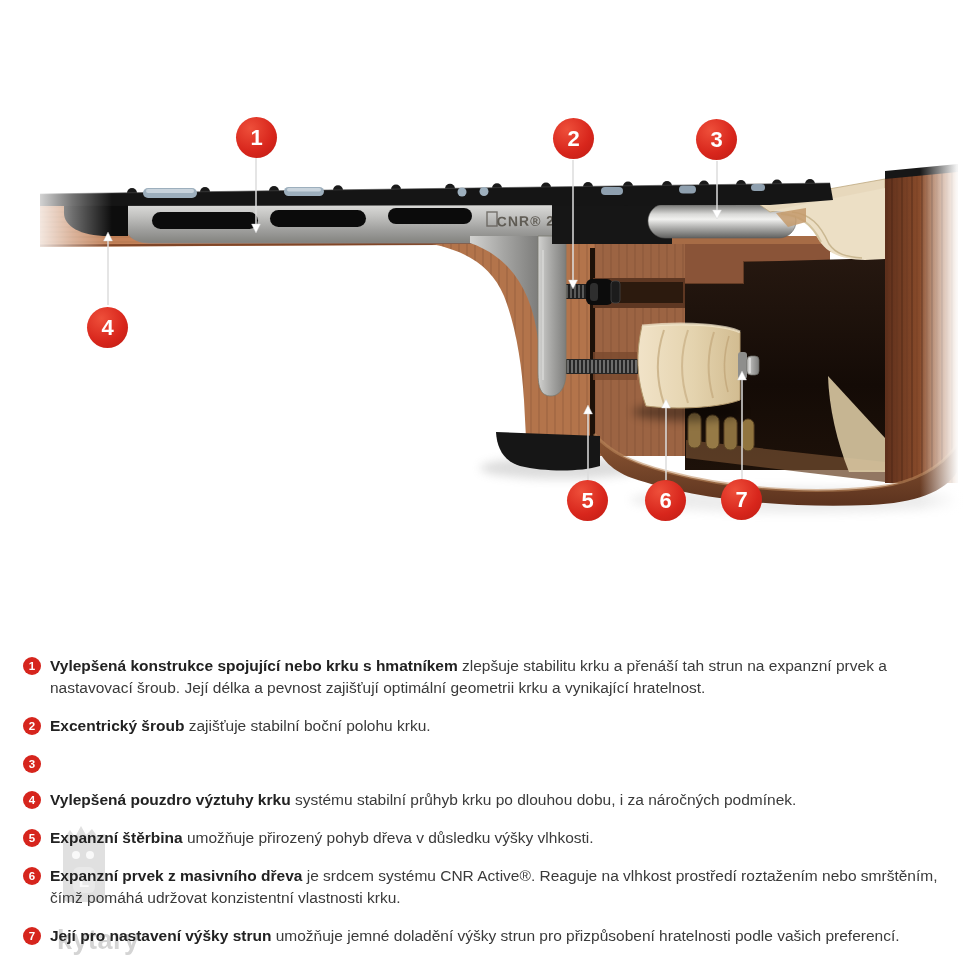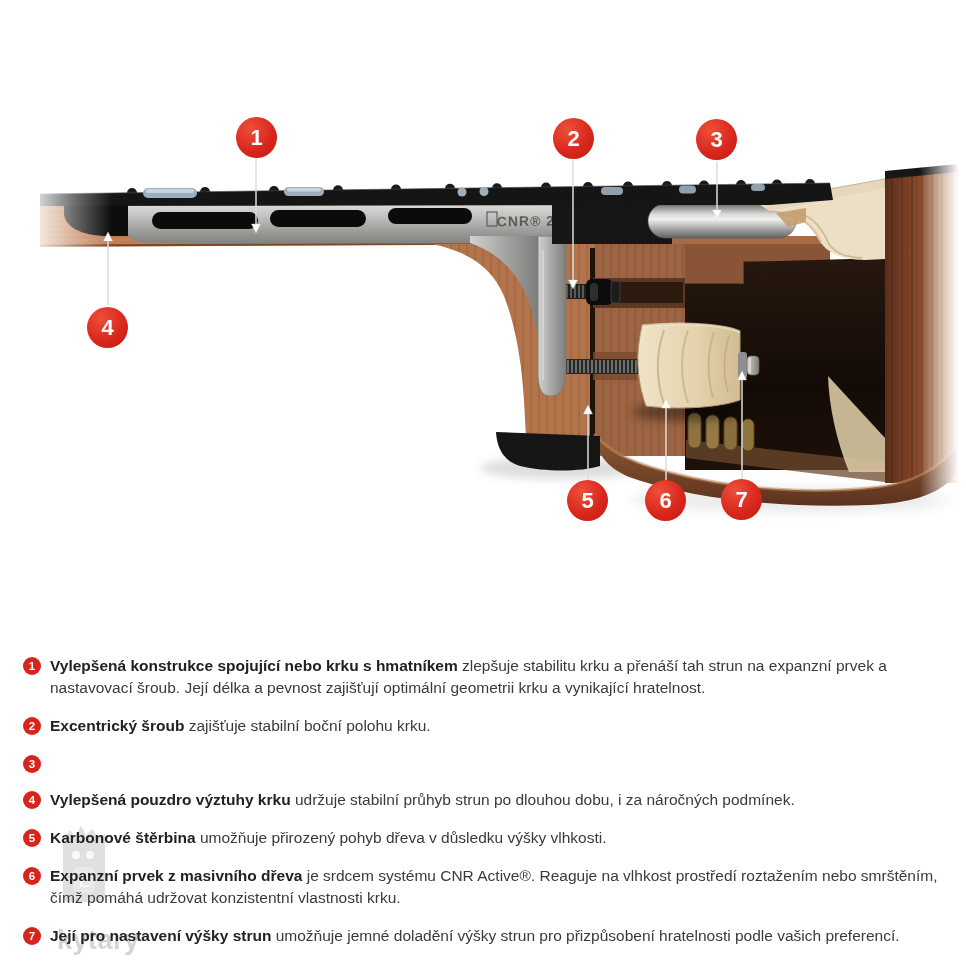--- a/index.html
+++ b/index.html
@@ -324,25 +324,25 @@
       <span class="num">2</span>
       <p class="desc"><b>Excentrický šroub</b>
         <span>zajišťuje stabilní boční polohu krku.</span></p>
     </div>
     <div class="row">
       <span class="num">3</span>
     </div>
     <div class="row">
       <span class="num">4</span>
       <p class="desc"><b>Vylepšená pouzdro výztuhy krku</b>
-        <span>udržuje stabilní průhyb strun po dlouhou dobu, i za náročných podmínek.</span></p>
+        <span>systému stabilní průhyb krku po dlouhou dobu, i za náročných podmínek.</span></p>
     </div>
     <div class="row">
       <span class="num">5</span>
-      <p class="desc"><b>Karbonové štěrbina</b>
+      <p class="desc"><b>Expanzní štěrbina</b>
         <span>umožňuje přirozený pohyb dřeva v důsledku výšky vlhkosti.</span></p>
     </div>
     <div class="row">
       <span class="num">6</span>
       <p class="desc"><b>Expanzní prvek z masivního dřeva</b>
         <span>je srdcem systému CNR Active®. Reaguje na vlhkost prostředí roztažením nebo smrštěním, čímž pomáhá udržovat konzistentní vlastnosti krku.</span></p>
     </div>
     <div class="row">
       <span class="num">7</span>
       <p class="desc"><b>Její pro nastavení výšky strun</b>

